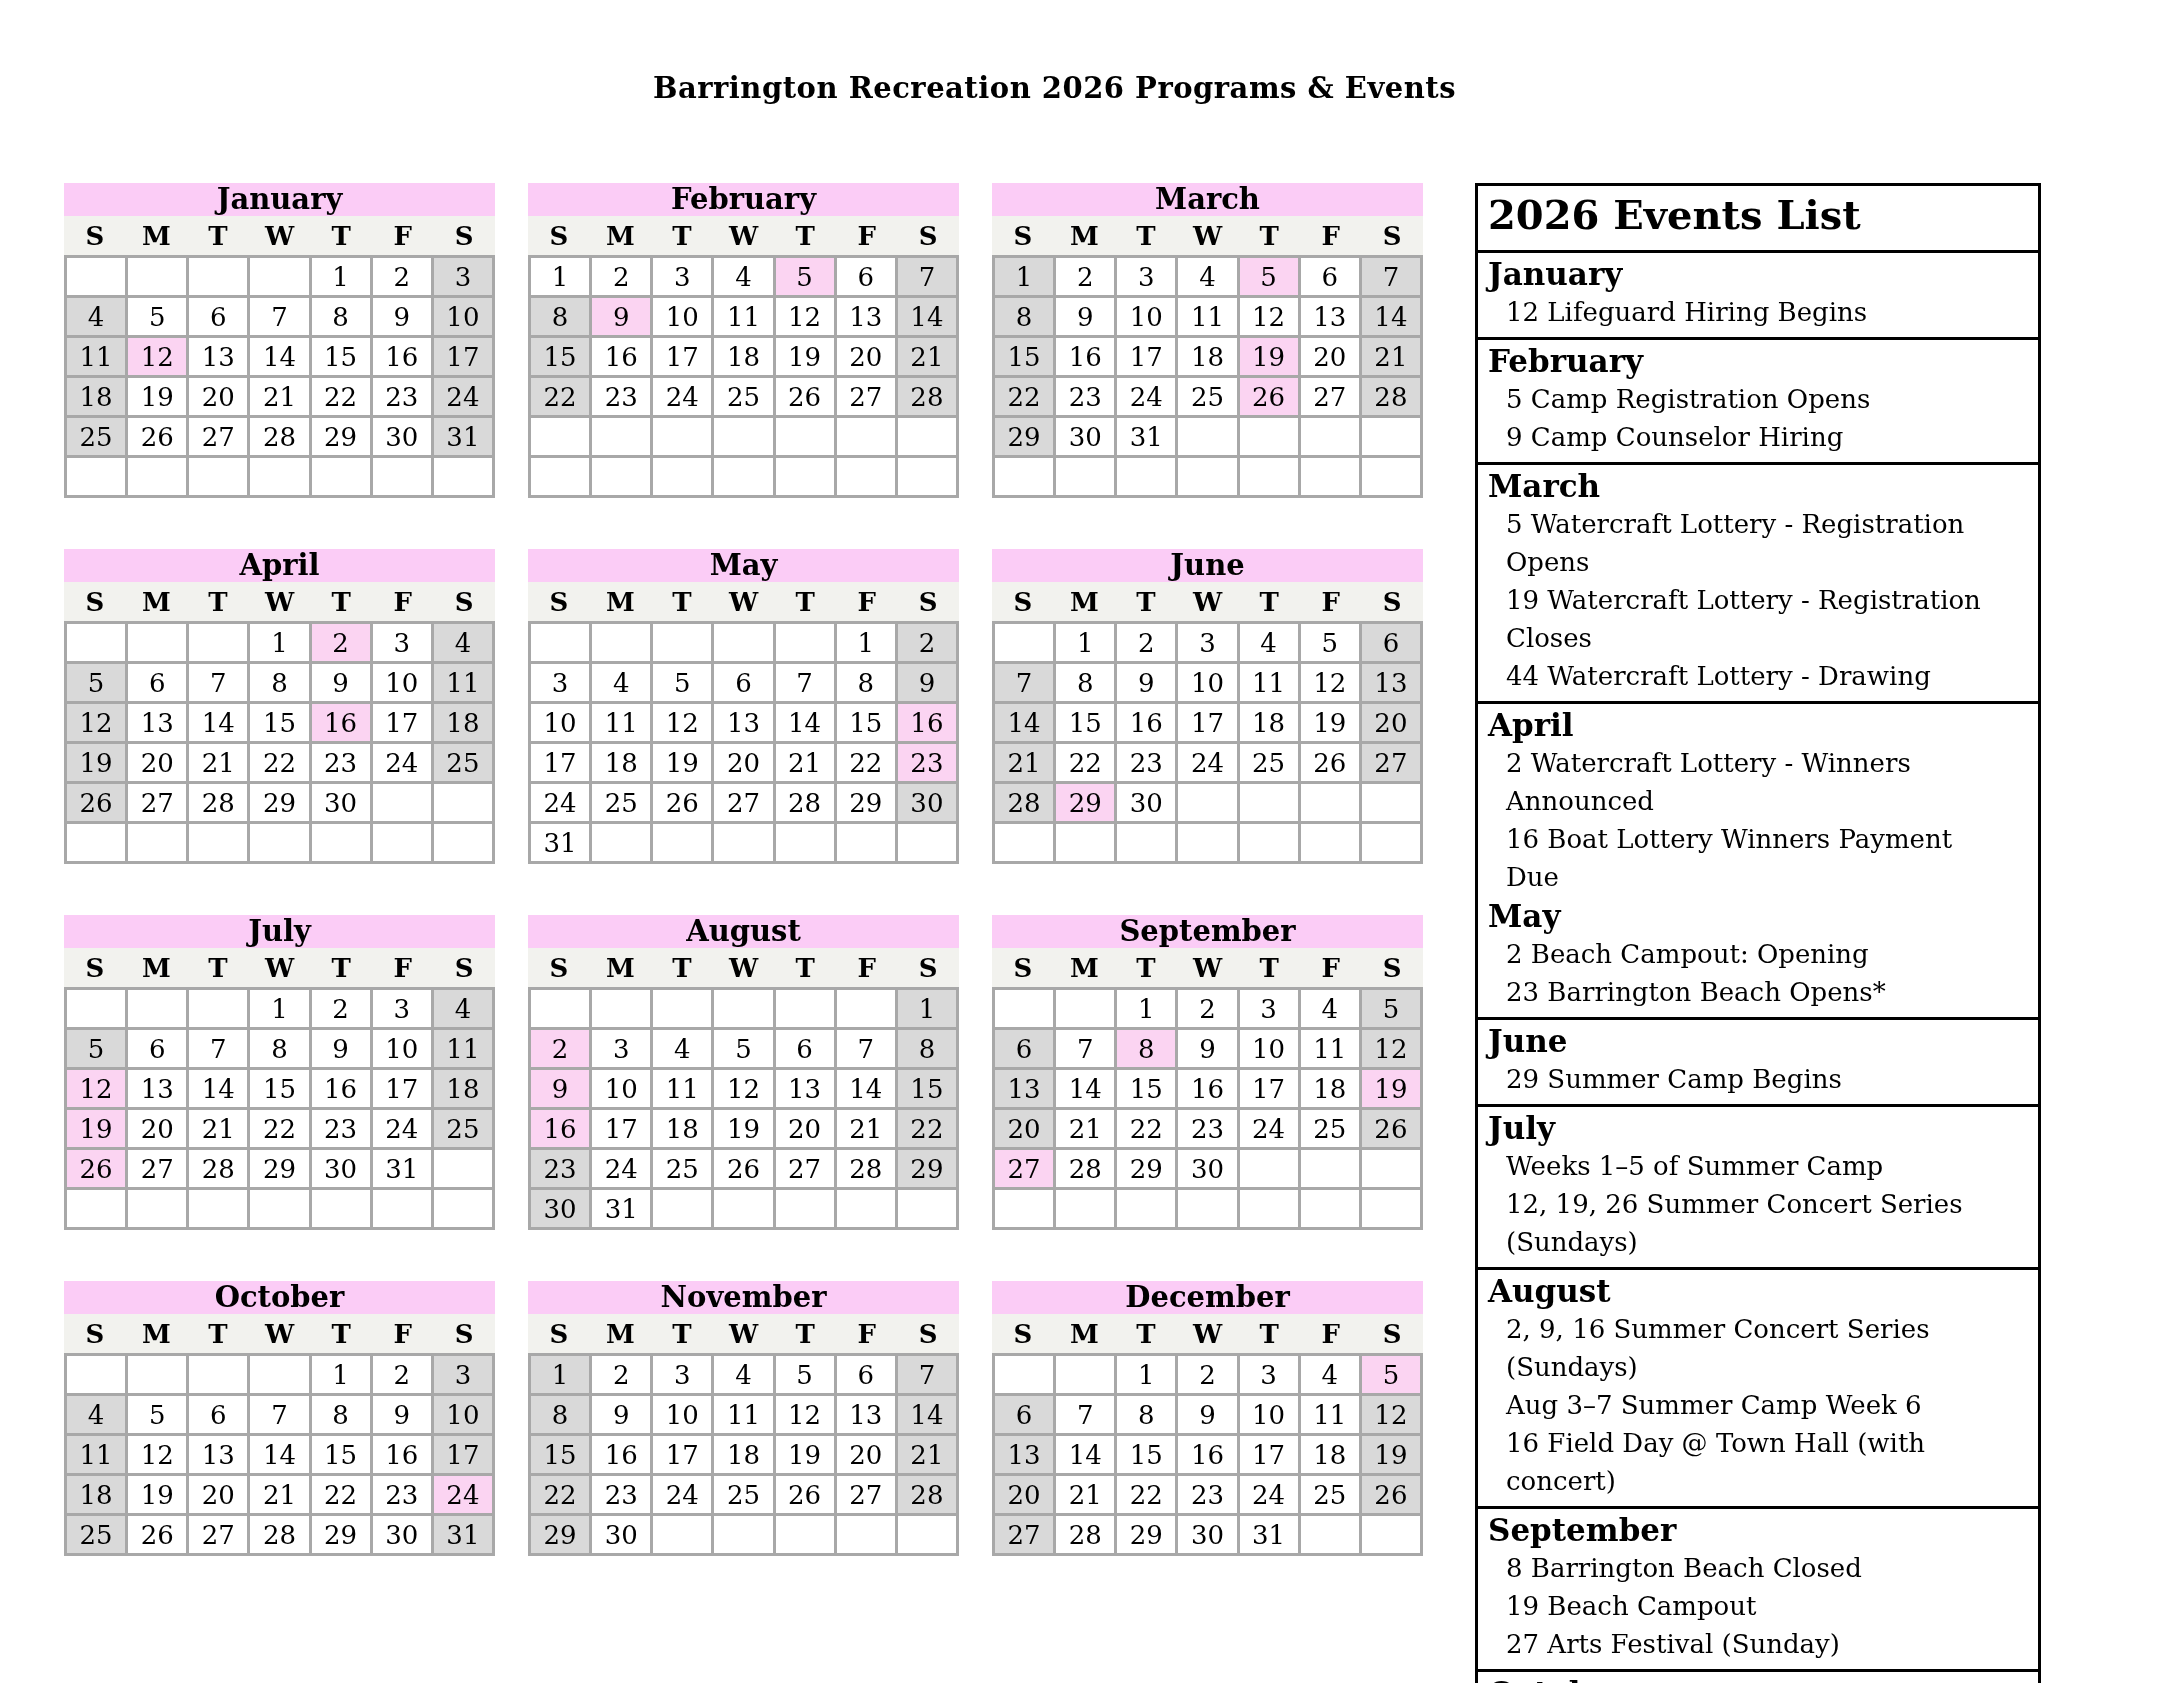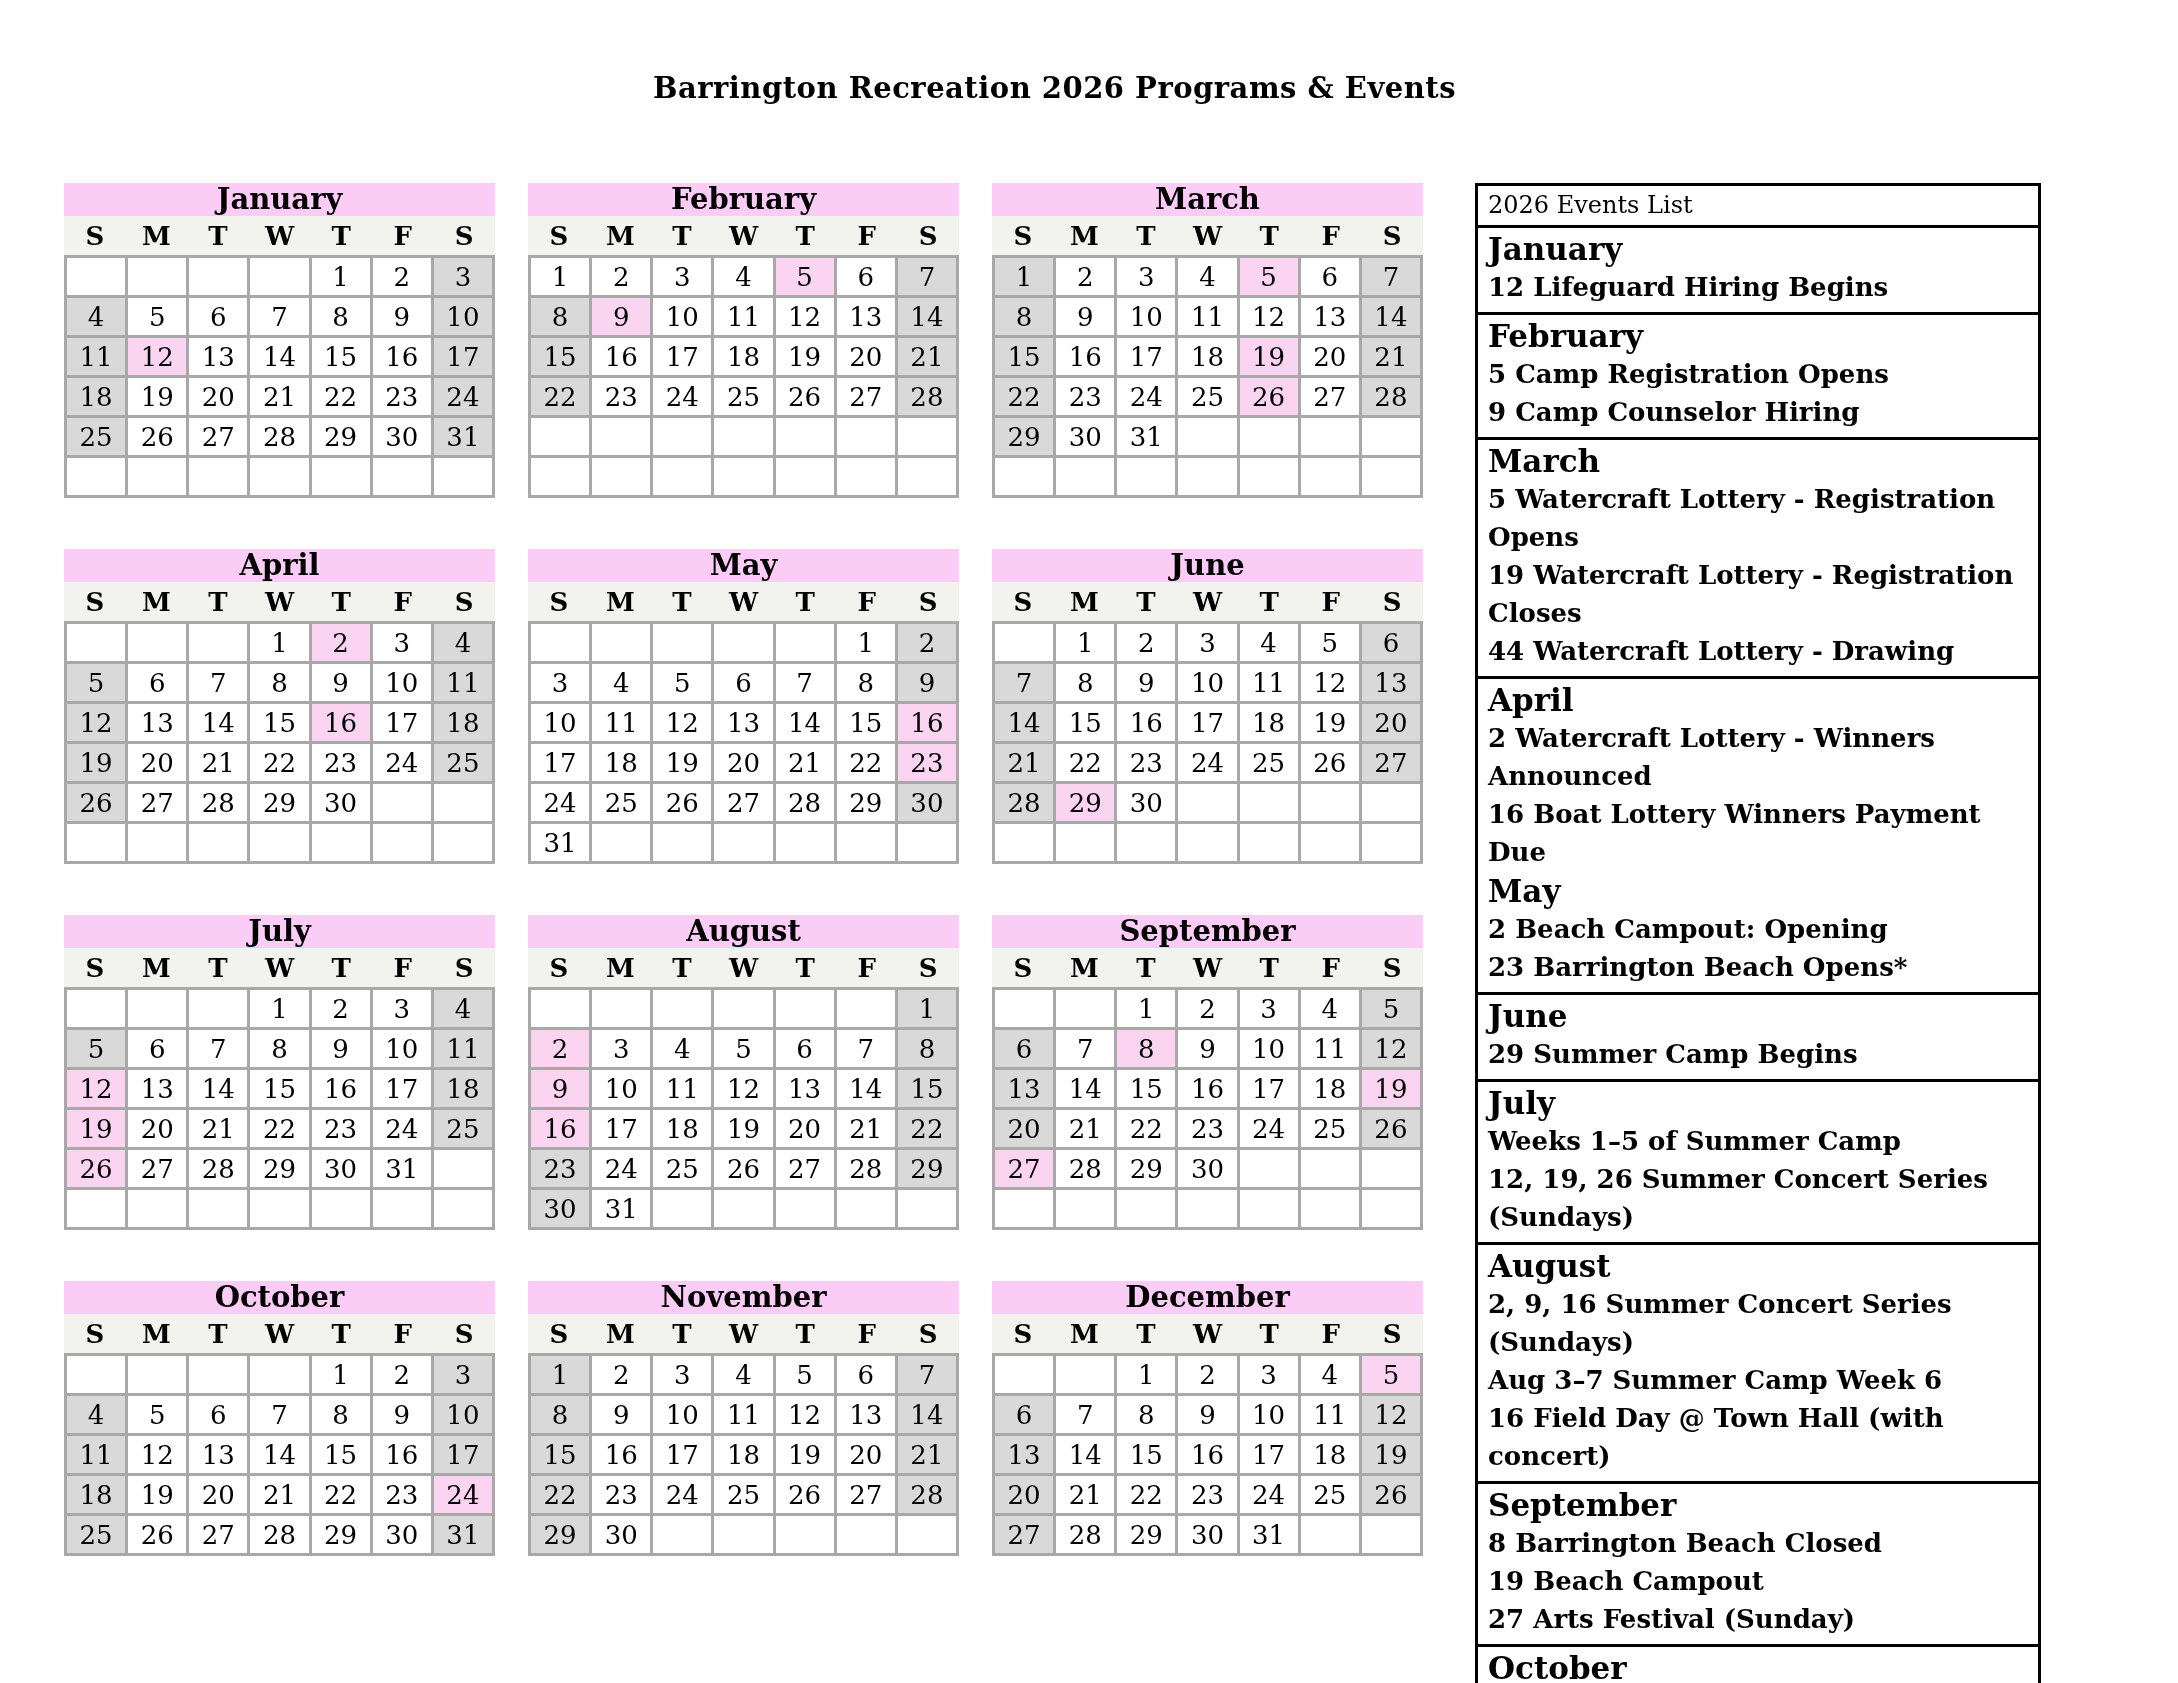--- a/index.html
+++ b/index.html
@@ -18,25 +18,25 @@
           background:var(--dayhdr,#f2f2ee);font-weight:bold;font-size:26px;
           align-items:center;text-align:center;}
   .m-cells{display:grid;grid-template-columns:repeat(7,1fr);gap:3px;
            background:var(--grid,#a8a8a8);border:3px solid var(--grid,#a8a8a8);}
   .cell{height:37px;background:#ffffff;text-align:center;font-size:26px;line-height:38px;}
   .cell.we{background:var(--weekend,#d9d9d9);}
   .cell.ev{background:var(--pink-day,#fbd4f2);}
 
   
   .events{position:absolute;left:1475px;top:183px;width:560px;border:3px solid #000;background:#fff;}
-  .ev-title{font-size:24px;font-weight:normal;padding:5px 10px 6px;border-bottom:3px solid #000;}
+  .ev-title{font-size:40px;font-weight:bold;padding:5px 10px 12px;border-bottom:3px solid #000;}
   .ev-section{border-bottom:3px solid #000;padding:1px 0 6px;}
   .ev-section:last-child{border-bottom:none;}
   .ev-month{font-size:31px;font-weight:bold;line-height:38px;padding:1px 10px 0;}
-  .ev-item{font-size:26px;line-height:38px;padding:0 10px;font-weight:bold;}
+  .ev-item{font-size:26px;line-height:38px;padding:0 28px;}
 </style>
 </head>
 <body>
 
 <div class="page">
   <div class="title">Barrington Recreation 2026 Programs &amp; Events</div>
   <div class="cal-grid" id="calendars">
       <div class="month">
         <div class="m-title">January</div>
         <div class="m-days">

